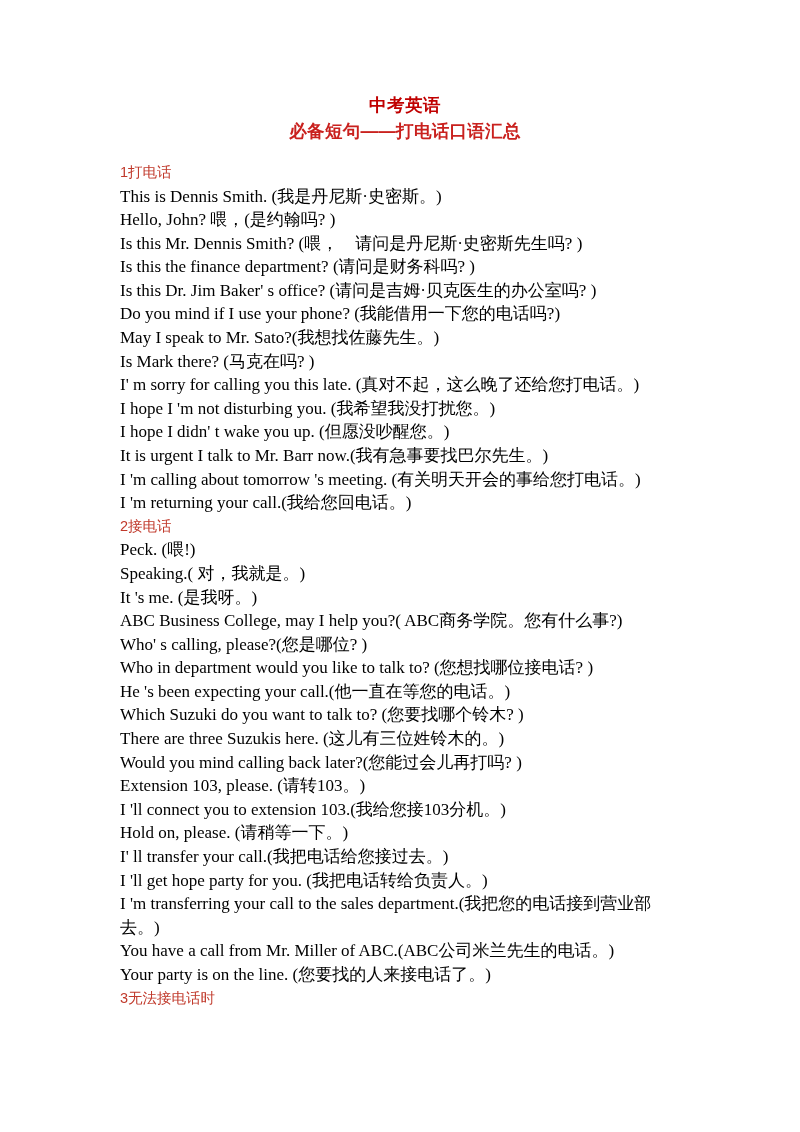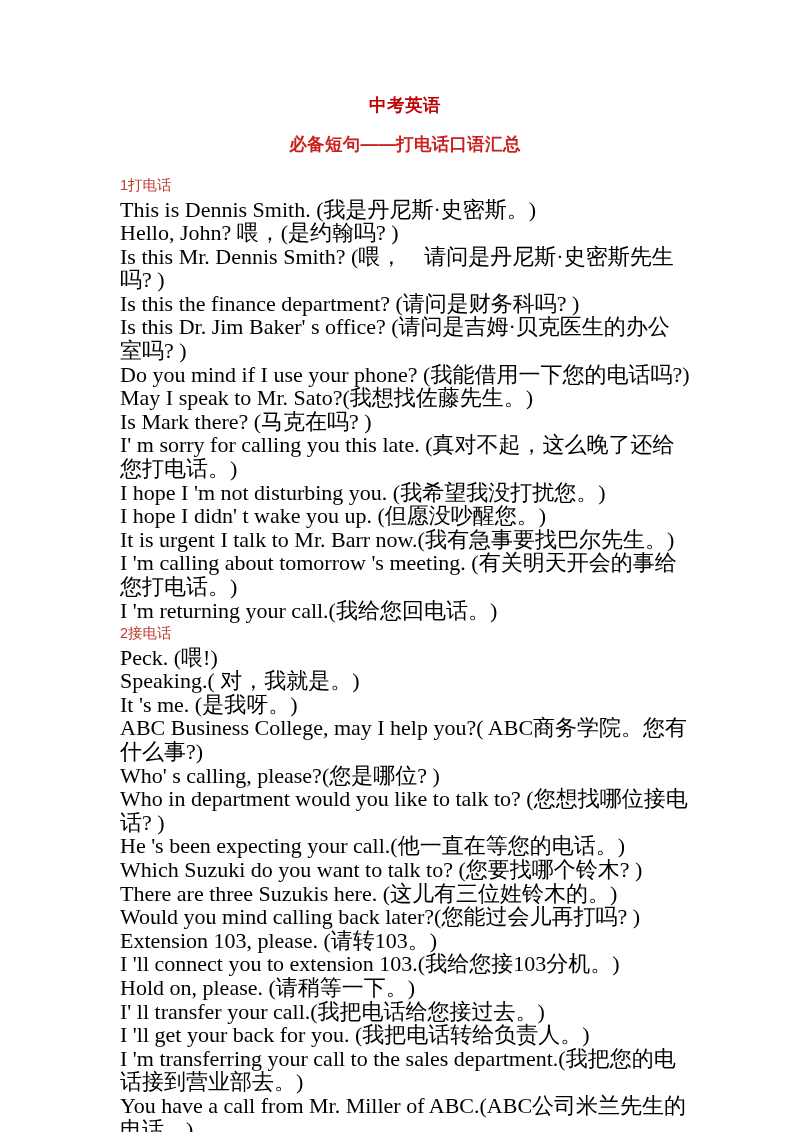--- a/index.html
+++ b/index.html
@@ -41,41 +41,40 @@
     color: #C00000;
     letter-spacing: 0.5px;
     white-space: nowrap;
   }
   .doc-subtitle {
     font-family: "Liberation Sans", "DejaVu Sans", sans-serif;
     font-weight: bold;
     font-size: 17.5px;
     line-height: 26px;
     color: #C9211E;
-    margin-top: 13px;
     letter-spacing: 0.3px;
     white-space: nowrap;
   }
   .section {
     margin: 0;
   }
   .section-heading {
     font-family: "Liberation Sans", "DejaVu Sans", sans-serif;
     font-weight: normal;
     font-size: 14.5px;
     line-height: 23.5px;
     color: #C0392B;
     white-space: nowrap;
   }
   .section-first .section-heading {
     margin-top: 17px;
   }
   .line {
     font-family: "Liberation Serif", "DejaVu Serif", serif;
-    font-size: 22px;
+    font-size: 17px;
     line-height: 23.6px;
     color: #000000;
     text-align: left;
     word-break: break-word;
   }
 </style>
 </head>
 <body>
 
 <div class="page">
@@ -116,21 +115,21 @@
           <div class="line">Who' s calling, please?(您是哪位? )</div>
           <div class="line">Who in department would you like to talk to? (您想找哪位接电话? )</div>
           <div class="line">He 's been expecting your call.(他一直在等您的电话。)</div>
           <div class="line">Which Suzuki do you want to talk to? (您要找哪个铃木? )</div>
           <div class="line">There are three Suzukis here. (这儿有三位姓铃木的。)</div>
           <div class="line">Would you mind calling back later?(您能过会儿再打吗? )</div>
           <div class="line">Extension 103, please. (请转103。)</div>
           <div class="line">I 'll connect you to extension 103.(我给您接103分机。)</div>
           <div class="line">Hold on, please. (请稍等一下。)</div>
           <div class="line">I' ll transfer your call.(我把电话给您接过去。)</div>
-          <div class="line">I 'll get your back for you. (我把电话转给负责人。)</div>
+          <div class="line">I 'll get hope party for you. (我把电话转给负责人。)</div>
           <div class="line">I 'm transferring your call to the sales department.(我把您的电话接到营业部去。)</div>
           <div class="line">You have a call from Mr. Miller of ABC.(ABC公司米兰先生的电话。)</div>
           <div class="line">Your party is on the line. (您要找的人来接电话了。)</div>
         </div>
     </div>
 
     <div class="section">
       <div class="section-heading">3无法接电话时</div>
       <div class="section-lines"></div>
     </div>

